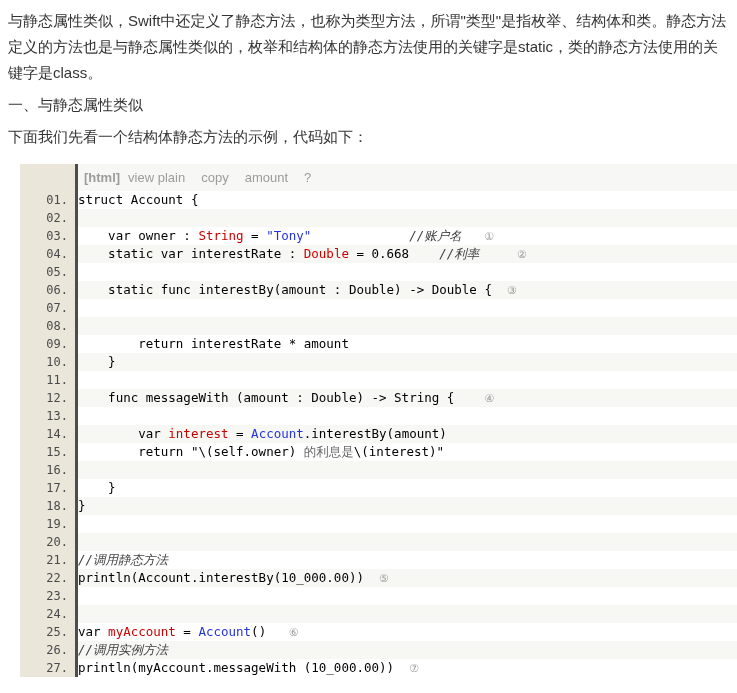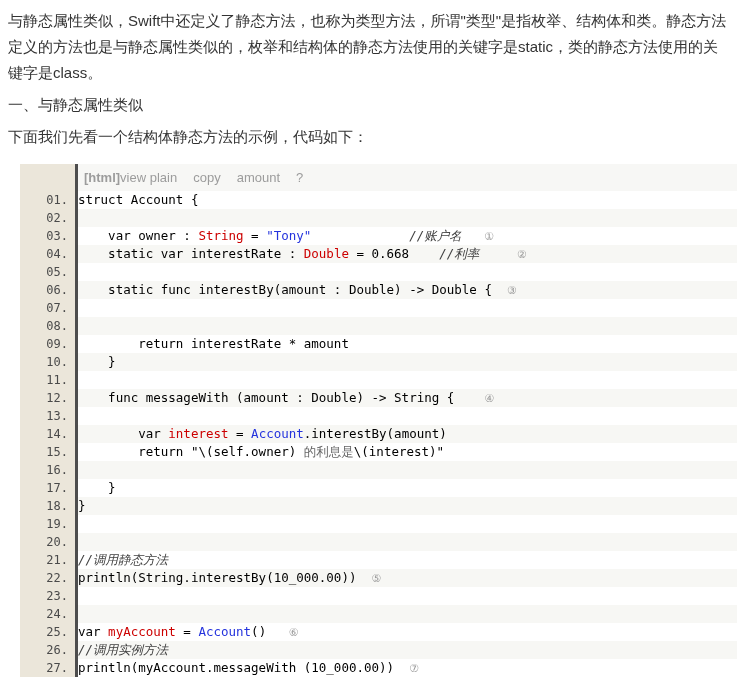--- a/index.html
+++ b/index.html
@@ -36,21 +36,21 @@
     background: #ffffff; color: var(--plain, #000000);
   }
   .crow.alt .cod { background: var(--alt-row, #f7f7f4); }
   .bar {
     flex: 1; padding-left: 6px;
     background: var(--bar-bg, #f7f7f5);
     color: var(--bar-text, #9c9c9c);
     font-family: "Liberation Sans", "DejaVu Sans", sans-serif;
     font-size: 13px;
   }
-  .bar .lang { font-weight: bold; margin-right: 0; }
+  .bar .lang { font-weight: bold; margin-right: 8px; }
   .bar .tool { margin-right: 16px; cursor: pointer; }
   .seg-plain   { color: var(--plain, #000000); }
   .seg-red     { color: var(--red, #cc0000); }
   .seg-blue    { color: var(--blue, #2433dd); }
   .seg-comment { color: var(--comment, #3f3f3f); font-style: italic; }
   .seg-cjk     { color: var(--cjk, #666666); }
   .seg-annot   { color: var(--annotation, #999999); font-size: 11px; }
 </style>
 </head>
 <body>
@@ -148,21 +148,21 @@
       <div class="crow alt">
         <div class="gut">20.</div>
         <div class="cod"></div>
       </div>
       <div class="crow">
         <div class="gut">21.</div>
         <div class="cod"><span class="seg-comment">//调用静态方法</span></div>
       </div>
       <div class="crow alt">
         <div class="gut">22.</div>
-        <div class="cod"><span class="seg-plain">println(String.interestBy(10_000.00))  </span><span class="seg-annot">⑤</span></div>
+        <div class="cod"><span class="seg-plain">println(Account.interestBy(10_000.00))  </span><span class="seg-annot">⑤</span></div>
       </div>
       <div class="crow">
         <div class="gut">23.</div>
         <div class="cod"></div>
       </div>
       <div class="crow alt">
         <div class="gut">24.</div>
         <div class="cod"></div>
       </div>
       <div class="crow">

